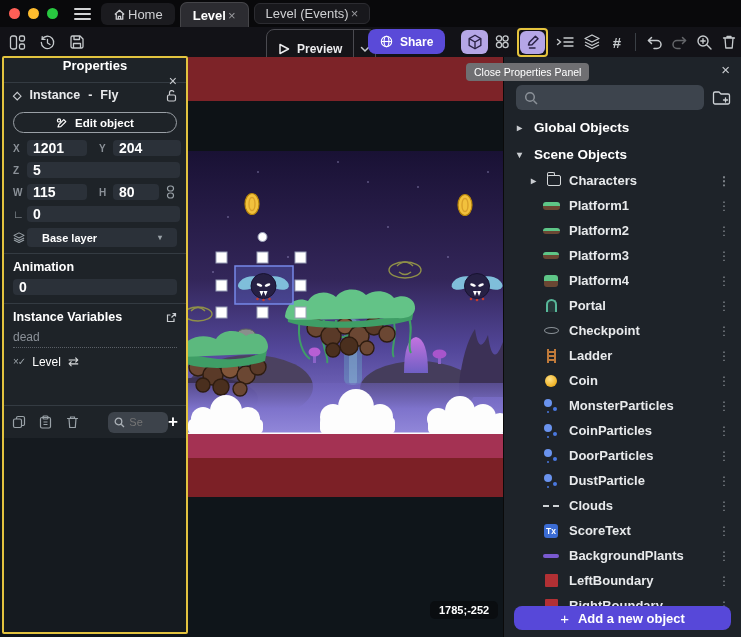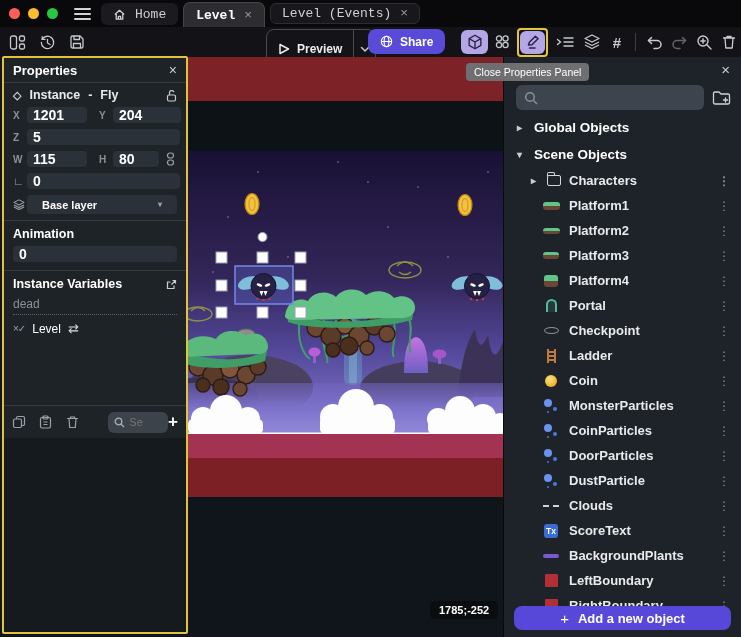--- a/index.html
+++ b/index.html
@@ -8,21 +8,21 @@
   .app { position:relative; width:741px; height:637px; background:#0f151a; }
 
   
   .titlebar { position:relative; height:27px; background:#09090b; display:flex; align-items:center; }
   .traffic { display:flex; gap:8px; margin-left:9px; }
   .tl { width:11px; height:11px; border-radius:50%; }
   .tl.red{ background:#ff5f57; } .tl.yel{ background:#febc2e; } .tl.grn{ background:#28c840; }
   .hamburger { width:17px; height:12px; margin-left:16px; display:flex; flex-direction:column; justify-content:space-between; cursor:pointer;}
   .hamburger span{ display:block; height:2px; background:#d2d3d5; border-radius:1px; }
   .tabs { display:flex; align-items:flex-end; height:27px; margin-left:10px; gap:5px; }
-  .tab { display:flex; align-items:center; gap:9px; font-size:13px; color:#cfd0d3; cursor:pointer;font-family:Liberation Mono, monospace; }
+  .tab { display:flex; align-items:center; gap:2px; font-size:13px; color:#cfd0d3; cursor:pointer; }
   .tab-home { height:22px; margin-bottom:2px; padding:0 12px; border-radius:6px; background:#1b1b1f; }
   .tab-active { height:25px; padding:0 12px; border-radius:7px 7px 0 0; background:#2c2c31;
     border:1px solid #454549; border-bottom:none; color:#fff; font-weight:bold; }
   .tab-plain { height:21px; margin-bottom:3px; padding:0 11px; border-radius:6px; background:#18181c; border:1px solid #2c2c31; }
   .tab .x { font-size:13px; color:#9a9b9f; font-weight:normal; }
 
   
   .toolbar { position:relative; height:30px; background:#121217; display:flex; align-items:center; }
   .tb-icon { display:flex; align-items:center; justify-content:center; width:22px; height:22px; color:#c6cacd; cursor:pointer; flex:none;}
   .tb-left { position:absolute; left:6px; display:flex; gap:8px; }
@@ -49,21 +49,21 @@
     padding:3px 9px; color:#fff; font-size:11px; font-weight:bold; z-index:6; }
 
   .hover-tooltip { position:absolute; left:466px; top:6px; z-index:50; background:#6f6f72; color:#fff;
     font-size:10.5px; padding:3px 8px; border-radius:4px; white-space:nowrap; }
 
   
   .props { position:absolute; left:2px; top:-1px; width:186px; height:578px; z-index:10;
     border:2px solid #e2c33f; border-radius:2px; background:#1e2328; }
   .props-empty { position:absolute; left:0; right:0; top:380px; bottom:0; background:#151a1f; }
   .p-row { display:flex; align-items:center; }
-  .p-title { height:24px; padding:0 9px; }
+  .p-title { height:24px; padding:0 9px;flex-direction:column; }
   .p-title .t { font-size:13px; font-weight:bold; color:#fff; }
   .p-close { margin-left:auto; color:#c9ccd0; font-size:14px; cursor:pointer; }
   .p-div { height:1px; background:#343b42; margin:0 0; }
   .p-inst { height:24px; padding:0 9px; gap:8px; color:#e8eaec; font-size:12.5px; font-weight:600;}
   .p-inst .dia { color:#c9ccd0; font-size:11px; }
   .p-inst .lock { margin-left:auto; }
   .btn-edit { margin:5px 9px 7px 9px; height:21px; border:1px solid #9aa0a6; border-radius:12px;
     display:flex; align-items:center; justify-content:center; gap:7px; color:#fff; font-size:11.5px; font-weight:bold;
     background:transparent; cursor:pointer; width:calc(100% - 18px); }
   .fields { padding:0 9px; }
@@ -481,20 +481,27 @@
         <span>Instance</span>
         <span>-</span>
         <span>Fly</span>
         <span class="lock">
           <svg class="ic" width="11" height="13" viewBox="0 0 11 13" fill="none" stroke="#c9ccd0" stroke-width="1.2">
               <rect x="1.5" y="6" width="8" height="6" rx="1.5"></rect>
               <path d="M3.5,6 V4 a2.3,2.3 0 0 1 4.5,-0.8"></path>
             </svg>
         </span>
       </div>
+      <button class="btn-edit">
+        <svg class="ic" width="12" height="12" viewBox="0 0 12 12" fill="none" stroke="#fff" stroke-width="1.2" stroke-linejoin="round">
+            <path d="M2,10 L2.8,7.6 L7.8,2.6 L9.8,4.6 L4.8,9.6 Z"></path>
+            <circle cx="3" cy="3.4" r="1.6"></circle>
+          </svg>
+        <span>Edit object</span>
+      </button>
       <div class="fields">
         <div class="f-row">
           <span class="f-lab">X</span>
           <input class="f-in w62" value="1201" style="">
           <span class="f-lab" style="margin-left:7px">Y</span>
           <input class="f-in w70" value="204" style="">
         </div>
         <div class="f-row">
           <span class="f-lab">Z</span>
           <input class="f-in wfull" style="width: 153px;" value="5">

